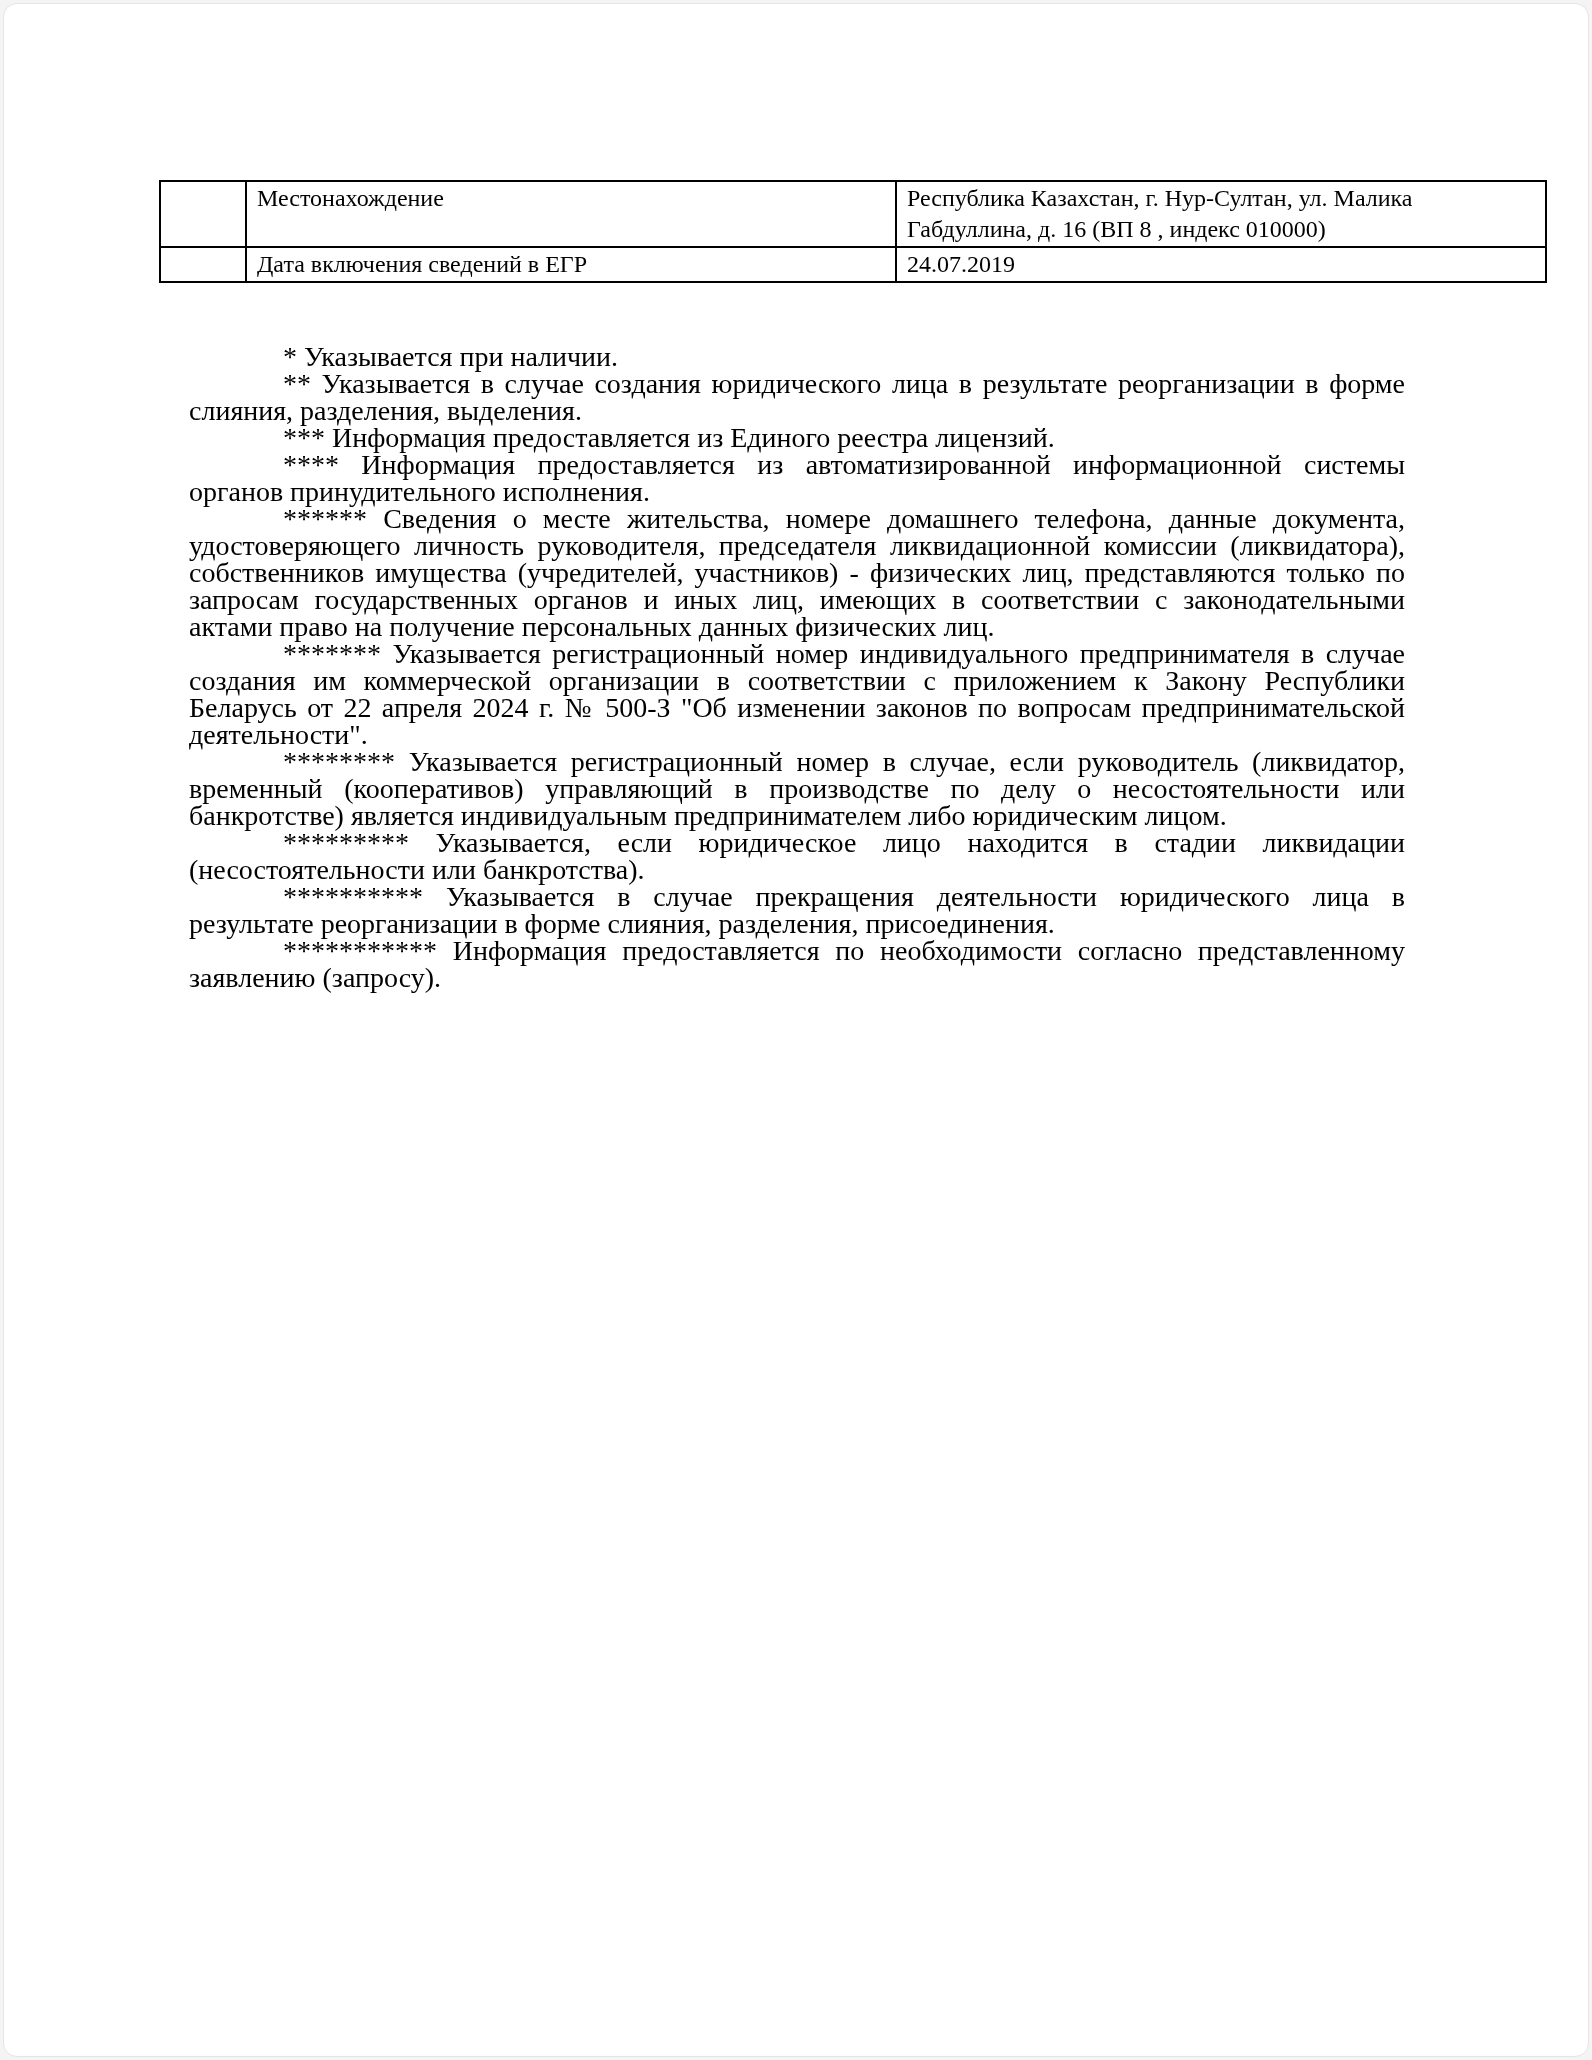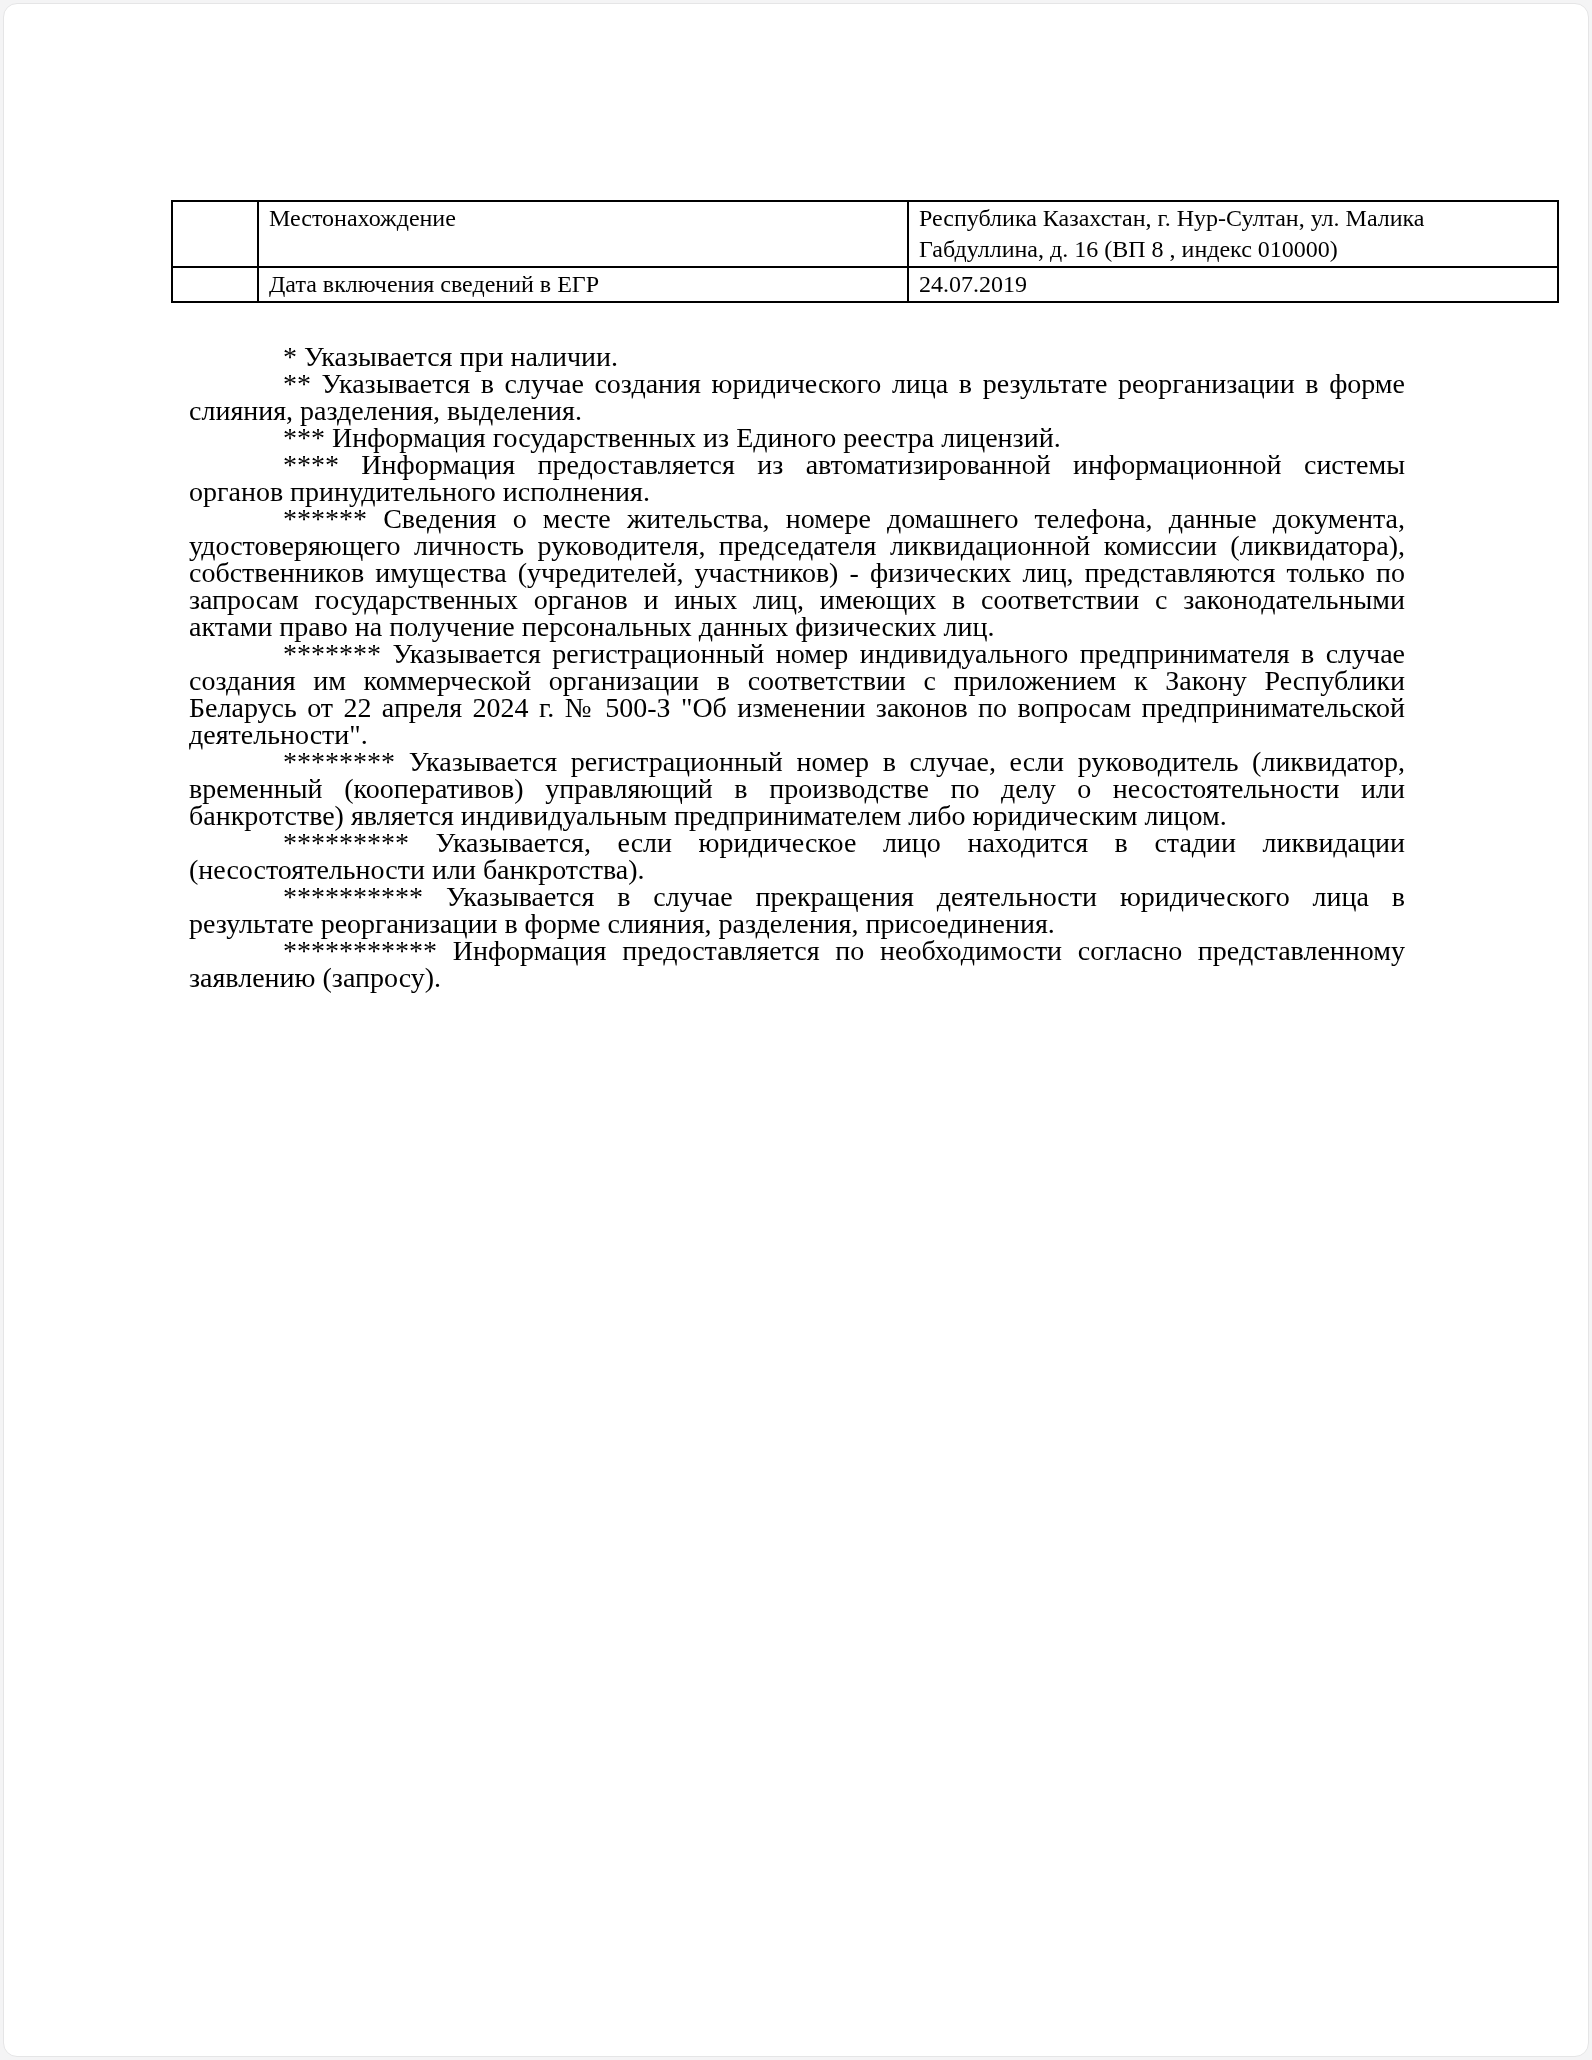--- a/index.html
+++ b/index.html
@@ -18,27 +18,26 @@
     top: 3px;
     right: 3px;
     bottom: 3px;
     background: #ffffff;
     border: 1px solid #e5e5e6;
     border-radius: 14px;
   }
   table.reg-table {
     position: absolute;
     left: 155px;
-    top: 196px;
+    top: 176px;
     width: 1326px;
     border-collapse: collapse;
     table-layout: fixed;
     font-size: 24px;
     line-height: 31px;
-    margin-left: 12px;
   }
   table.reg-table td {
     border: 2px solid #000000;
     vertical-align: top;
     padding: 1px 8px 1px 10px;
     overflow: hidden;
   }
   td.c-num   { width: 66px;  padding: 1px 2px; }
   td.c-label { width: 630px; }
   td.c-value { width: 630px; }
@@ -75,21 +74,21 @@
         <td class="c-num"></td>
         <td class="c-label">Дата включения сведений в ЕГР</td>
         <td class="c-value">24.07.2019</td>
       </tr>
     </tbody>
   </table>
 
   <div class="footnotes">
     <p>* Указывается при наличии.</p>
     <p>** Указывается в случае создания юридического лица в результате реорганизации в форме слияния, разделения, выделения.</p>
-    <p>*** Информация государственных из Единого реестра лицензий.</p>
+    <p>*** Информация предоставляется из Единого реестра лицензий.</p>
     <p>**** Информация предоставляется из автоматизированной информационной системы органов принудительного исполнения.</p>
     <p>****** Сведения о месте жительства, номере домашнего телефона, данные документа, удостоверяющего личность руководителя, председателя ликвидационной комиссии (ликвидатора), собственников имущества (учредителей, участников) - физических лиц, представляются только по запросам государственных органов и иных лиц, имеющих в соответствии с законодательными актами право на получение персональных данных физических лиц.</p>
     <p>******* Указывается регистрационный номер индивидуального предпринимателя в случае создания им коммерческой организации в соответствии с приложением к Закону Республики Беларусь от 22 апреля 2024 г. № 500-З "Об изменении законов по вопросам предпринимательской деятельности".</p>
     <p>******** Указывается регистрационный номер в случае, если руководитель (ликвидатор, временный (кооперативов) управляющий в производстве по делу о несостоятельности или банкротстве) является индивидуальным предпринимателем либо юридическим лицом.</p>
     <p>********* Указывается, если юридическое лицо находится в стадии ликвидации (несостоятельности или банкротства).</p>
     <p>********** Указывается в случае прекращения деятельности юридического лица в результате реорганизации в форме слияния, разделения, присоединения.</p>
     <p>*********** Информация предоставляется по необходимости согласно представленному заявлению (запросу).</p>
   </div>
 
 </div>

